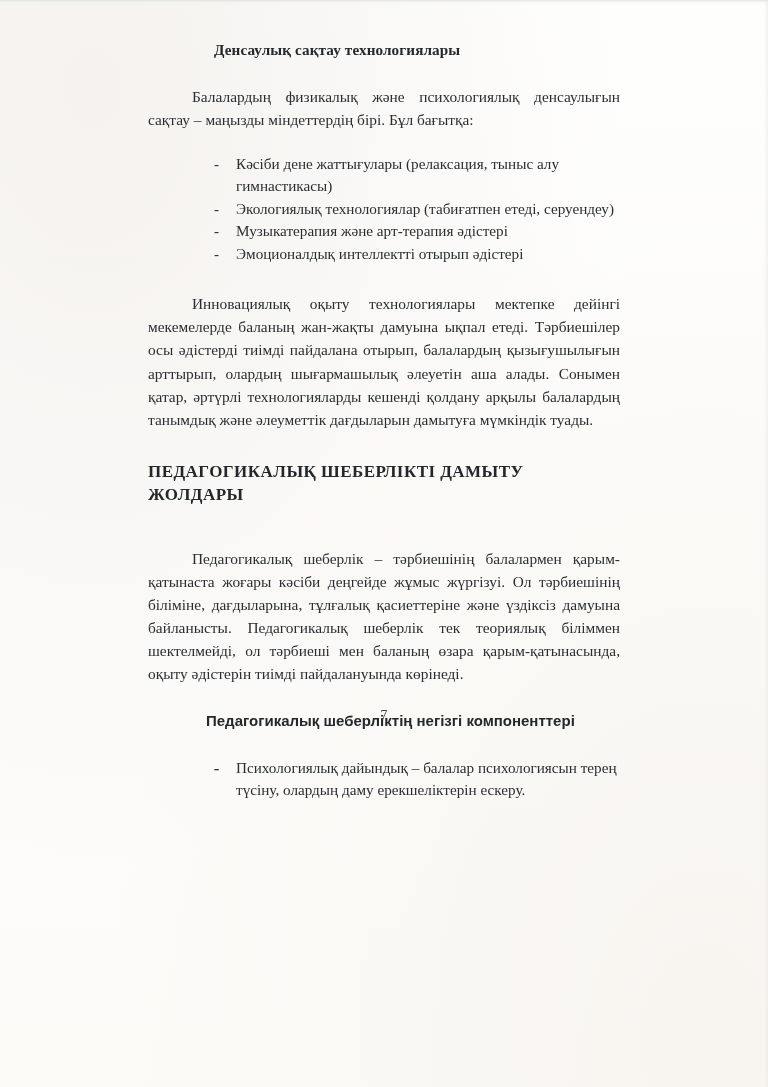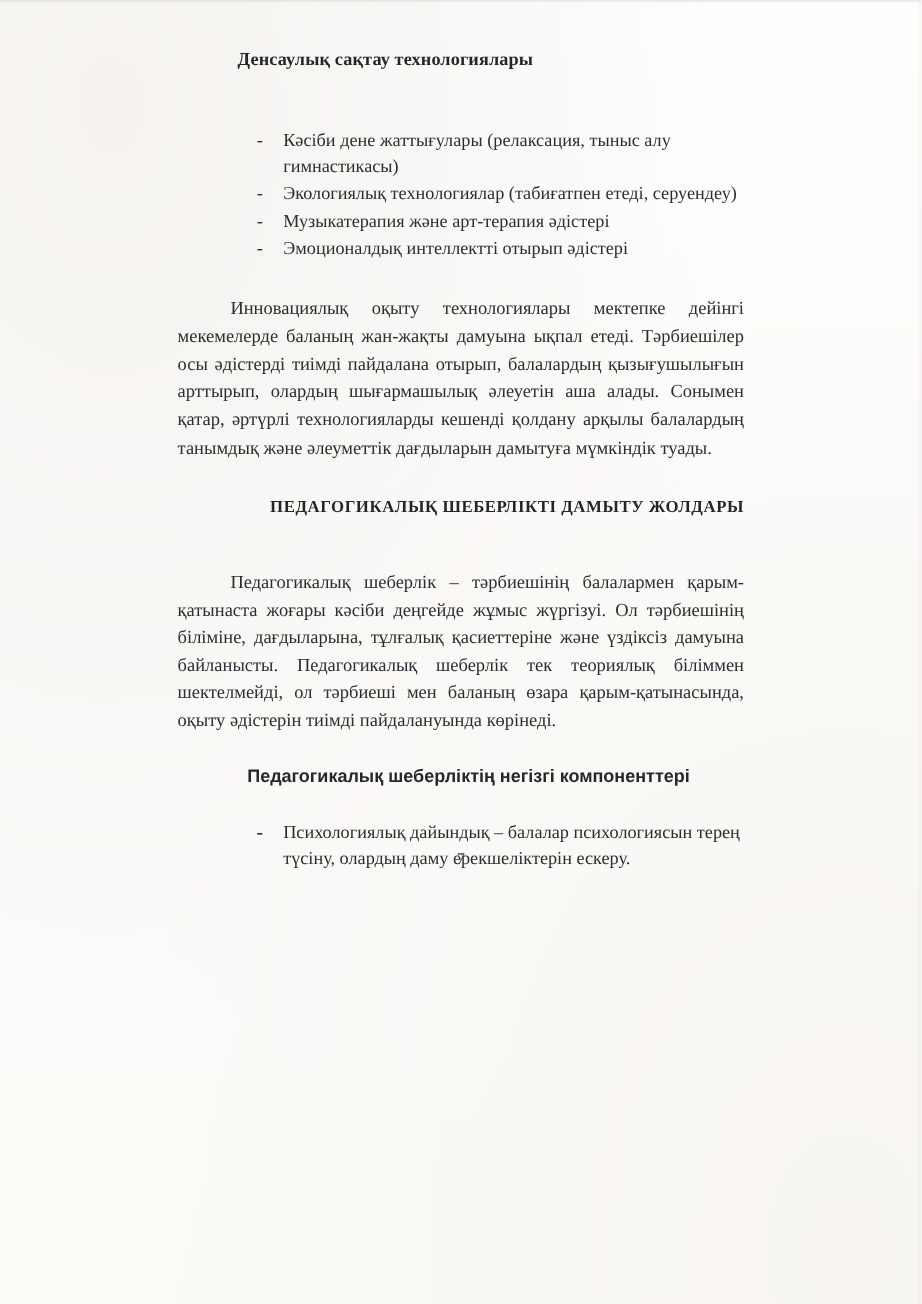--- a/index.html
+++ b/index.html
@@ -52,29 +52,29 @@
   .heading-bold {
     font-family: "Liberation Serif", "DejaVu Serif", serif;
     font-size: 15.2px;
     font-weight: bold;
     color: #24282c;
     line-height: 1.35;
     letter-spacing: 0.1px;
   }
 
   .heading-indent {
-    margin-left: 50px;
+    margin-left: 66px;
   }
 
   .heading-center-caps {
     font-family: "Liberation Serif", "DejaVu Serif", serif;
-    font-size: 14px;
+    font-size: 17px;
     font-weight: bold;
     color: #23272b;
-    text-align: right;
+    text-align: left;
     letter-spacing: 0.45px;
     line-height: 1.35;
   }
 
   .heading-sub {
     font-family: Liberation Sans, sans-serif;
     font-size: 15px;
     font-weight: bold;
     color: #24282c;
     margin-left: 58px;
@@ -143,20 +143,21 @@
 
   <div class="scan-edge-top"></div>
   <div class="scan-edge-right"></div>
 
   <div class="content">
 
     <div class="heading-bold heading-indent">Денсаулық сақтау технологиялары</div>
 
     <div class="gap-after-h1"></div>
 
+    <p class="body">Балалардың физикалық және психологиялық денсаулығын сақтау – маңызды міндеттердің бірі. Бұл бағытқа:</p>
 
     <div class="gap-after-p1"></div>
 
     <ul class="dash-list">
       <li>
         <span class="dash">-</span>
         <span>Кәсіби дене жаттығулары (релаксация, тыныс алу гимнастикасы)</span>
       </li>
       <li>
         <span class="dash">-</span>

